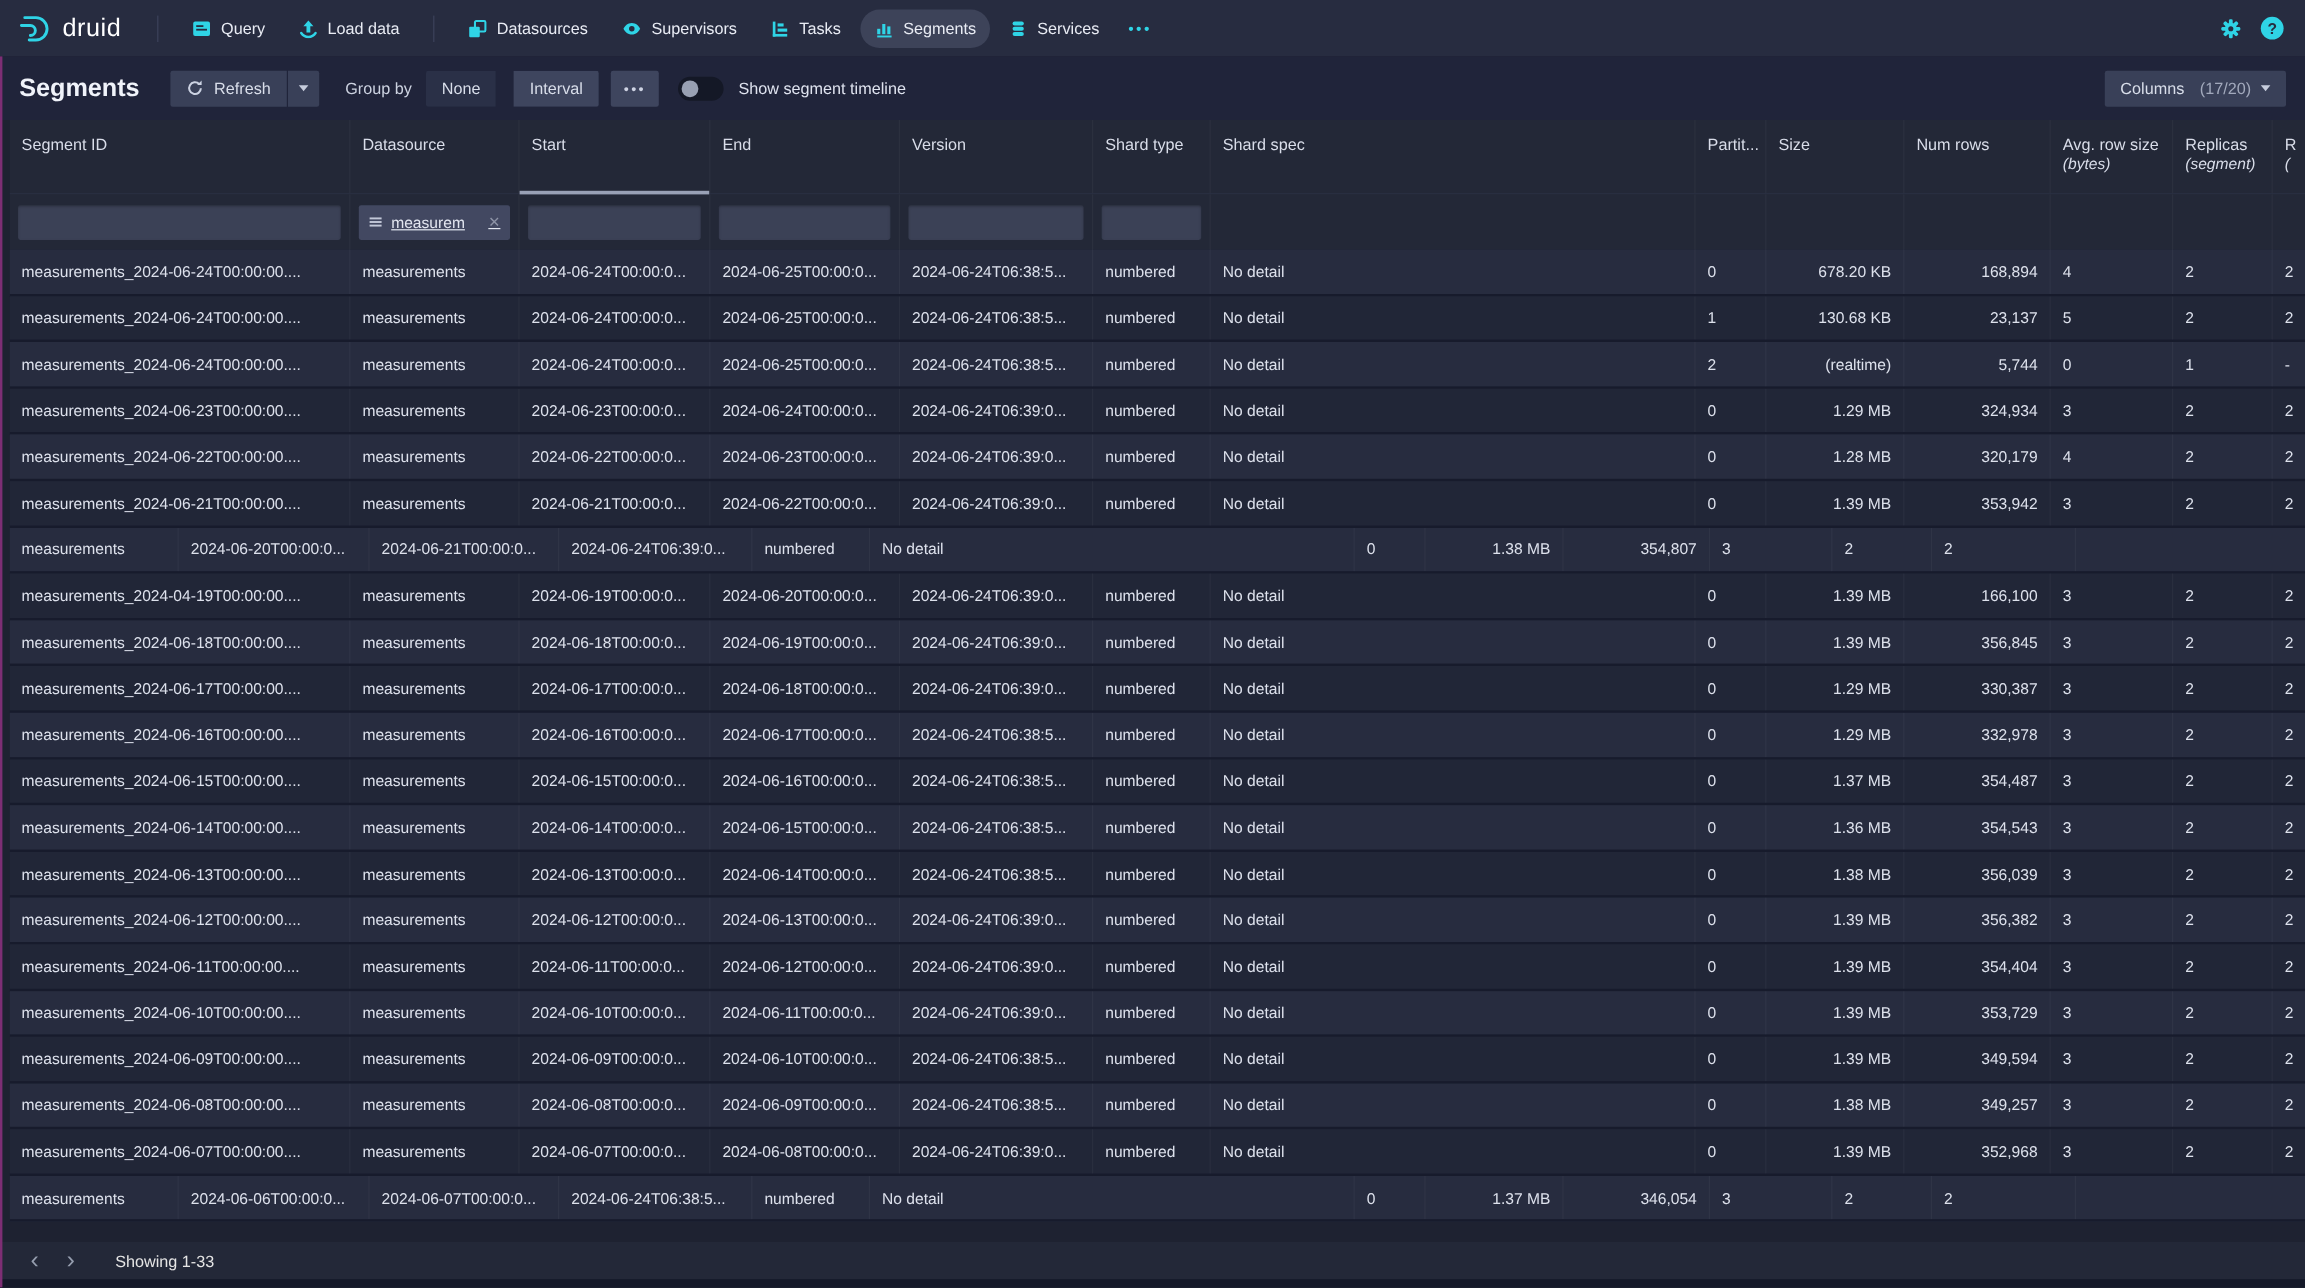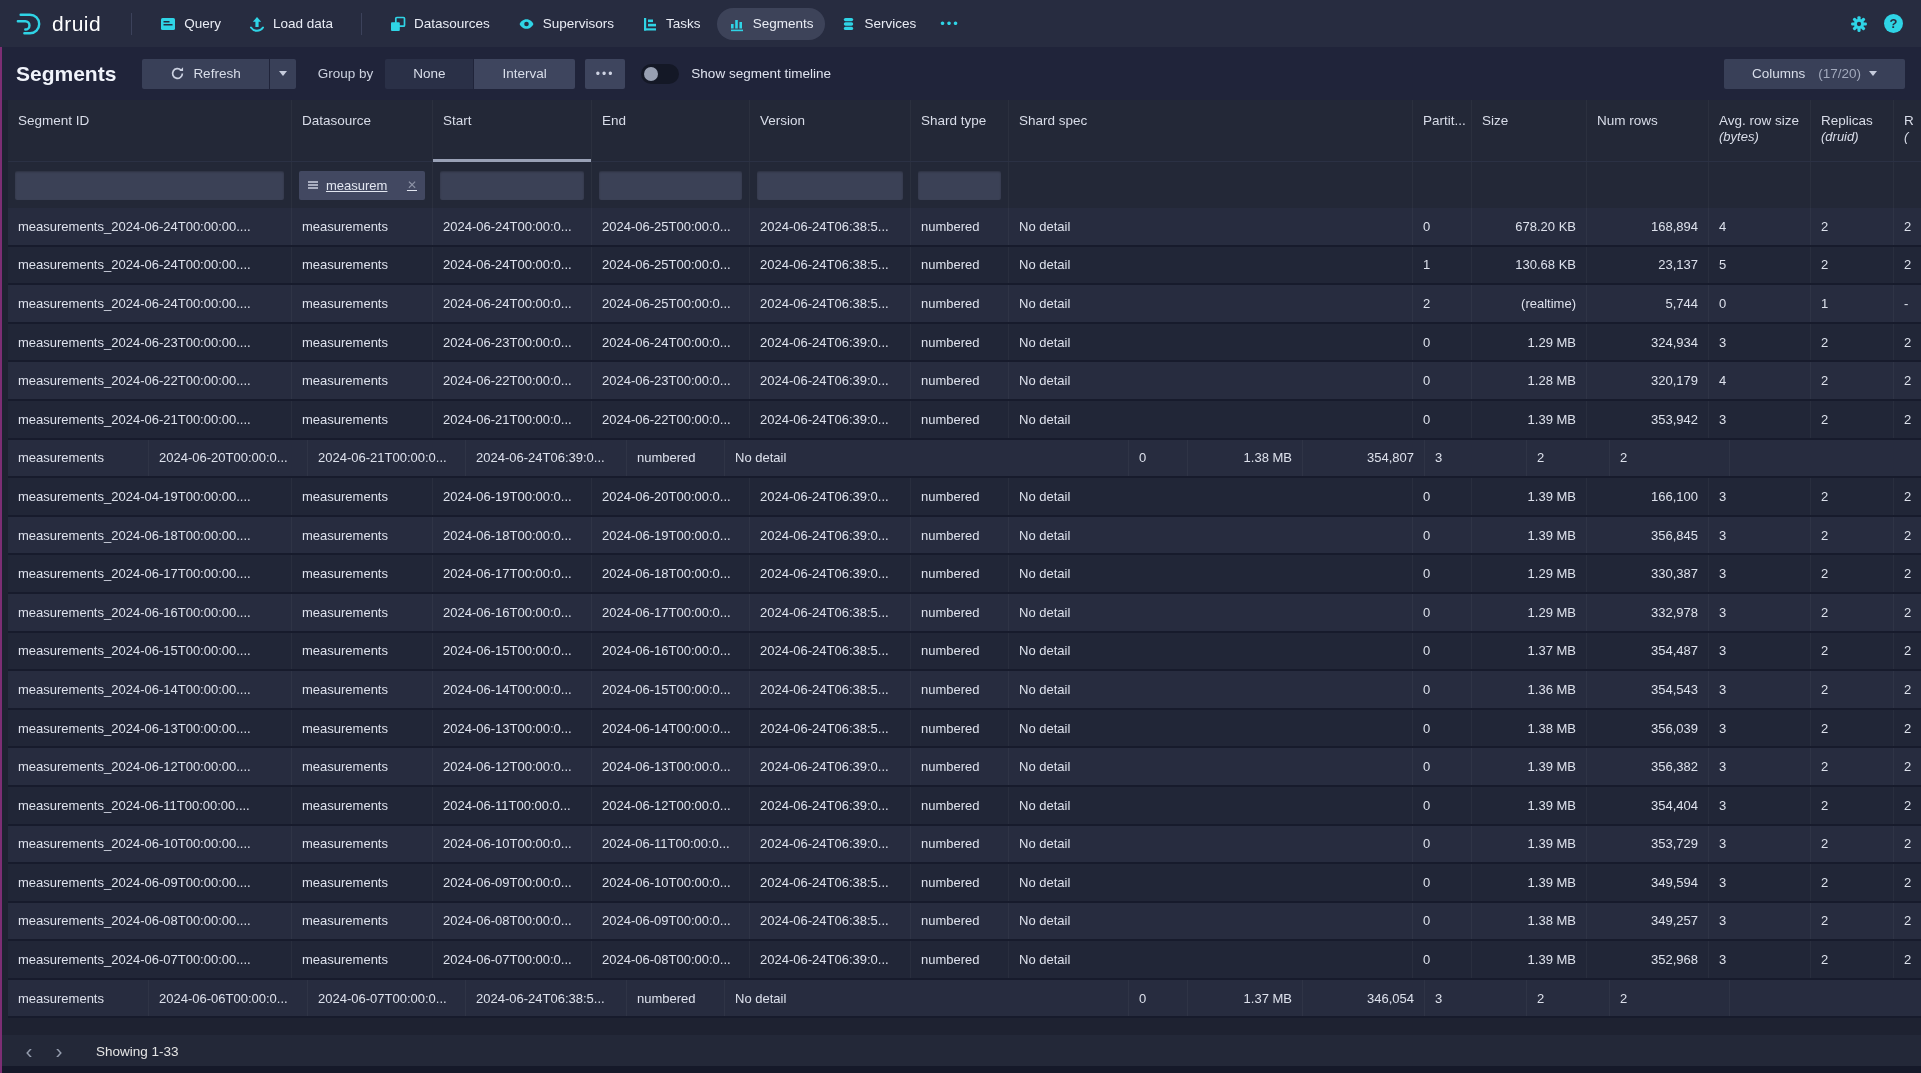--- a/index.html
+++ b/index.html
@@ -38,29 +38,29 @@
     font-size:13.5px;color:#e9ecf4;cursor:pointer;margin:0 2px;white-space:nowrap;}
   .nav-item.active{background:#3d4359;}
   .nav-more{color:var(--cyan);font-size:13px;letter-spacing:2px;padding:0 10px;cursor:pointer;}
   .nav-spacer{flex:1}
   .nav-right{display:flex;align-items:center;gap:16px;margin-right:4px;}
   .help-circle{width:19px;height:19px;border-radius:50%;background:var(--cyan);color:#272c40;
     font-weight:bold;font-size:13px;display:flex;align-items:center;justify-content:center;cursor:pointer;}
   
   .toolbar{height:53px;background:var(--toolbar-bg);display:flex;align-items:center;padding:0 16px;}
   .page-title{font-size:21px;font-weight:bold;color:var(--text-bright);margin-right:26px;}
-  .btn{display:flex;align-items:center;gap:8px;height:30px;padding:0 28px;background:var(--btn);
+  .btn{display:flex;align-items:center;gap:8px;height:30px;padding:0 13px;background:var(--btn);
     border-radius:2px;font-size:13.5px;color:#d9deea;cursor:pointer;white-space:nowrap;}
   .split{display:flex;gap:1px;}
   .split .btn.main{border-radius:2px 0 0 2px;}
   .btn.caret-part{padding:0 9px;border-radius:0 2px 2px 0;}
   .caret{width:0;height:0;border-left:4.5px solid transparent;border-right:4.5px solid transparent;
     border-top:5px solid #c6ccdc;}
   .label{font-size:13.5px;color:#ccd2e0;margin:0 12px 0 22px;}
-  .seg-group{display:flex;gap:1px;border-radius:2px;overflow:hidden;}
+  .seg-group{display:flex;gap:15px;border-radius:2px;overflow:hidden;}
   .seg-group .btn{border-radius:0;}
   .btn.inactive{background:var(--btn-dark);}
   .btn.selected{background:var(--btn-light);}
   .btn.dots{padding:0 11px;margin-left:10px;letter-spacing:2px;color:#ced3e3;font-size:12px;}
   .toggle{width:38px;height:20px;border-radius:10px;background:#141826;margin:0 12px 0 16px;
     position:relative;cursor:pointer;flex:none;}
   .toggle .knob{position:absolute;left:3px;top:3px;width:14px;height:14px;border-radius:50%;background:#98a0b2;}
   .toggle-label{font-size:13.5px;color:#dfe3ef;}
   .toolbar-spacer{flex:1}
   .columns-btn .count{color:#a2a9bc;margin-left:5px;}
@@ -263,21 +263,21 @@
         <div class="th c1"><span>Datasource</span></div>
         <div class="th c2 sorted"><span>Start</span></div>
         <div class="th c3"><span>End</span></div>
         <div class="th c4"><span>Version</span></div>
         <div class="th c5"><span>Shard type</span></div>
         <div class="th c6"><span>Shard spec</span></div>
         <div class="th c7"><span>Partit...</span></div>
         <div class="th c8"><span>Size</span></div>
         <div class="th c9"><span>Num rows</span></div>
         <div class="th c10"><span>Avg. row size</span><span class="l2">(bytes)</span></div>
-        <div class="th c11"><span>Replicas</span><span class="l2">(druid)</span></div>
+        <div class="th c11"><span>Replicas</span><span class="l2">(segment)</span></div>
         <div class="th c12"><span>R</span><span class="l2">(</span></div>
       </div>
       <div class="frow">
         <div class="fcell c0">
             <input class="filter-input" value="" style="">
           </div>
         <div class="fcell c1">
           <div class="chip">
             <span>
               <svg width="12" height="12" viewBox="0 0 12 12" fill="#c2c8d8">

